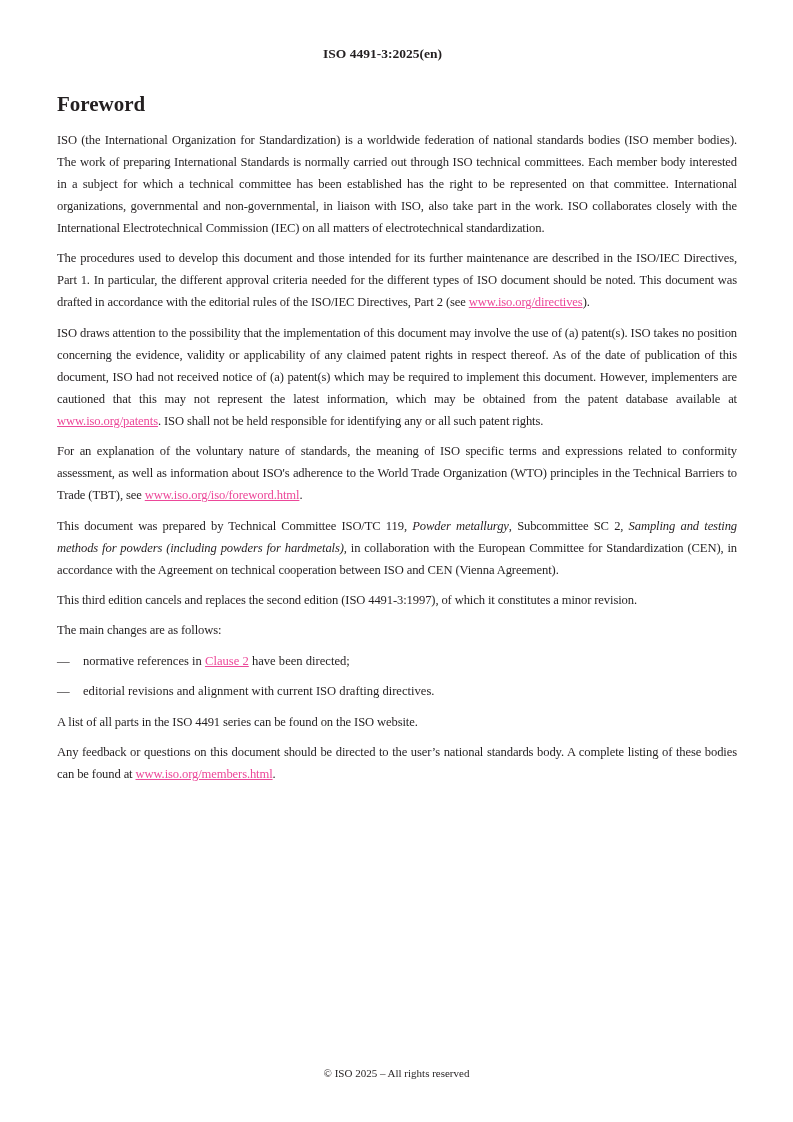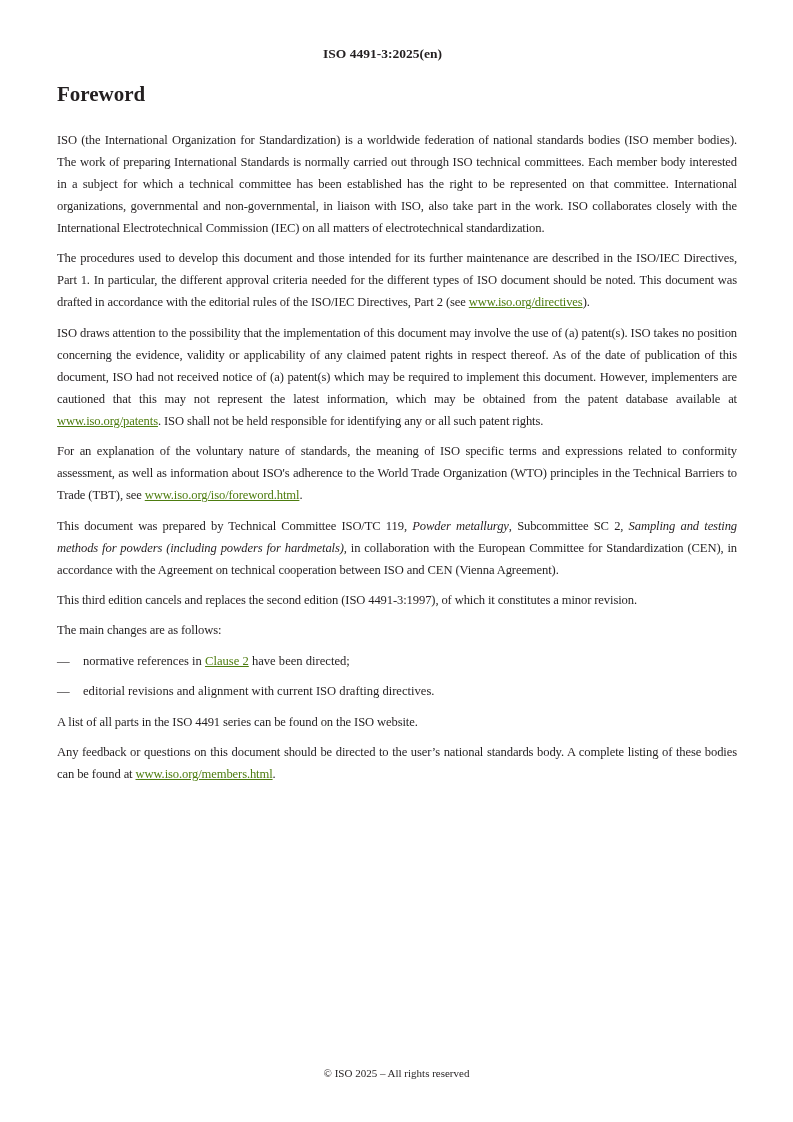--- a/index.html
+++ b/index.html
@@ -6,32 +6,32 @@
     body {
       width: 793px; height: 1122px; position: relative; overflow: hidden;
       font-family: "Liberation Serif", "DejaVu Serif", serif;
       color: #231f20;
     }
     .header {
       position: absolute; top: 46px; left: 0; width: 727px;
       text-align: center; font-weight: bold; font-size: 13.5px; margin-left: 19px;
     }
     .title {
-      position: absolute; top: 82px; left: 57px;
+      position: absolute; top: 92px; left: 57px;
       font-size: 21px; font-weight: bold; margin: 0;
     }
     .content {
       position: absolute; top: 129px; left: 57px; width: 680px;
       font-size: 12.6px; line-height: 22px;
     }
     .content p {
       margin: 0 0 8.4px 0; text-align: justify;
       letter-spacing: -0.12px;
     }
-    .content a { color: #4d7c0f; text-decoration: underline; }
+    .content a { color: #ec4899; text-decoration: underline; }
     .content .dash-item {
       display: flex; margin: 0 0 8.4px 0;
     }
     .content .dash { width: 26px; flex: 0 0 26px; }
     .footer {
       position: absolute; top: 1066px; left: 0; width: 793px;
       text-align: center; font-size: 11px; line-height: 15px;
     }
     .page-num { font-size: 12px; }
   </style>

